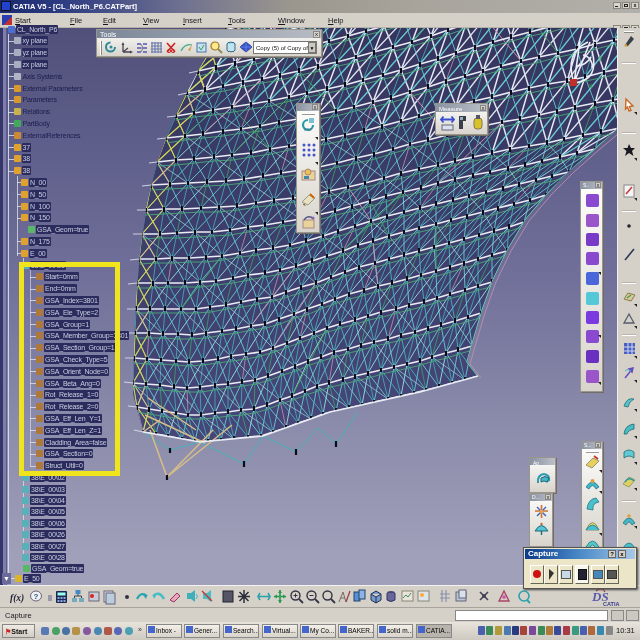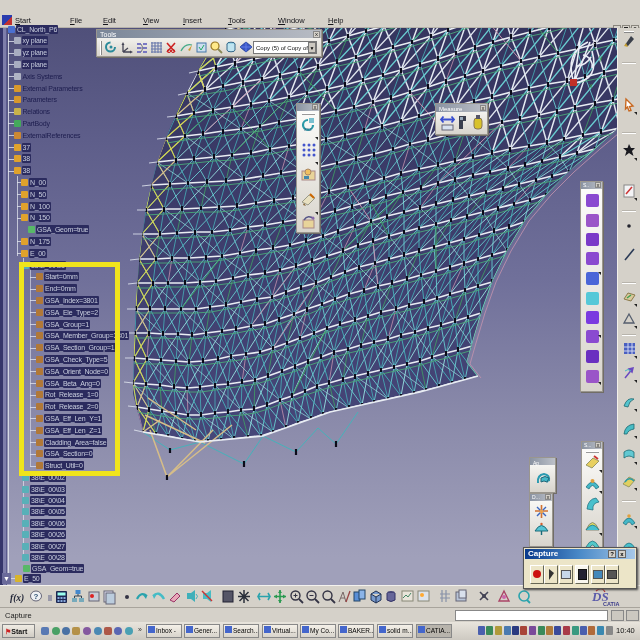--- a/index.html
+++ b/index.html
@@ -7,20 +7,33 @@
 .ti{position:absolute;font-size:7px;line-height:9px;height:9px;padding:0 1px;white-space:nowrap;color:#16163e;letter-spacing:-0.2px}
 .ti.b{background:#2b2b5e;color:#c9cede;border-radius:1px}
 .ti.p{color:#1d1d4e}
 .tic{position:absolute;width:7px;height:7px;border-radius:1px}
 .tb3d{background:linear-gradient(180deg,#fdfdfb,#d8d4cc);border:1px solid #9a968e;box-shadow:1px 1px 0 #716d66}
 .ttl{font-size:7px;color:#fff;padding-left:3px;line-height:9px}
 .xbtn{position:absolute;width:7px;height:7px;background:#d5d1c9;border:1px solid #888;font-size:6px;line-height:5px;text-align:center;color:#222}
 </style></head><body>
 <div id="app">
 
+  <div class="abs" style="left:0;top:0;width:640px;height:13px;background:linear-gradient(90deg,#1a2a6e 0%,#2e3c82 10%,#6e7090 28%,#9a968e 45%,#a8a49c 65%,#b2b0aa 100%)">
+    <div class="abs" style="left:1px;top:1px;width:10px;height:10px;background:#2244cc;border:1px solid #112;"></div>
+    <div class="abs" style="left:13px;top:2px;font-size:7.5px;font-weight:bold;color:#fff;white-space:nowrap">CATIA V5 - [CL_North_P6.CATPart]</div>
+    <div class="abs" style="left:613px;top:1.5px;width:26px;height:7px;display:flex;gap:1px">
+      <div style="flex:1;background:#d9d5cd;border:1px solid #8a867e;position:relative">
+          <div style="position:absolute;left:1px;bottom:0.5px;width:3px;height:1.2px;background:#222"></div>
+        </div>
+      <div style="flex:1;background:#d9d5cd;border:1px solid #8a867e;position:relative">
+          <div style="position:absolute;left:1.2px;top:1px;width:3.6px;height:3.2px;border:0.8px solid #222"></div>
+        </div>
+      <div style="flex:1;background:#d9d5cd;border:1px solid #8a867e;position:relative;font-size:5.5px;line-height:4.5px;text-align:center;color:#111;font-weight:bold">x</div>
+    </div>
+  </div>
 
   <div class="abs" style="left:0;top:13px;width:640px;height:15px;background:#d5d1c9;border-bottom:1px solid #b6b2aa">
     <div class="abs" style="left:2px;top:2px;width:10px;height:10px;background:linear-gradient(135deg,#2a3cae 60%,#c03030 60%)"></div>
 <div class="abs" style="left:15px;top:3px;font-size:7.5px;color:#15151a"><u>S</u>tart</div>
       <div class="abs" style="left:70px;top:3px;font-size:7.5px;color:#15151a"><u>F</u>ile</div>
       <div class="abs" style="left:103px;top:3px;font-size:7.5px;color:#15151a"><u>E</u>dit</div>
       <div class="abs" style="left:143px;top:3px;font-size:7.5px;color:#15151a"><u>V</u>iew</div>
       <div class="abs" style="left:183px;top:3px;font-size:7.5px;color:#15151a"><u>I</u>nsert</div>
       <div class="abs" style="left:228px;top:3px;font-size:7.5px;color:#15151a"><u>T</u>ools</div>
       <div class="abs" style="left:278px;top:3px;font-size:7.5px;color:#15151a"><u>W</u>indow</div>
@@ -700,21 +713,21 @@
       <div style="position:absolute;left:529px;top:4px;width:7px;height:9px;background:#7a4a9a;border-radius:1px"></div>
       <div style="position:absolute;left:538px;top:4px;width:7px;height:9px;background:#3a8a5a;border-radius:1px"></div>
       <div style="position:absolute;left:546px;top:4px;width:7px;height:9px;background:#b07a3a;border-radius:1px"></div>
       <div style="position:absolute;left:554px;top:4px;width:7px;height:9px;background:#3a4a9a;border-radius:1px"></div>
       <div style="position:absolute;left:563px;top:4px;width:7px;height:9px;background:#a83a48;border-radius:1px"></div>
       <div style="position:absolute;left:572px;top:4px;width:7px;height:9px;background:#3a9a80;border-radius:1px"></div>
       <div style="position:absolute;left:580px;top:4px;width:7px;height:9px;background:#4a5fae;border-radius:1px"></div>
       <div style="position:absolute;left:588px;top:4px;width:7px;height:9px;background:#b06a3a;border-radius:1px"></div>
       <div style="position:absolute;left:597px;top:4px;width:7px;height:9px;background:#3a88b0;border-radius:1px"></div>
       <div style="position:absolute;left:606px;top:4px;width:7px;height:9px;background:#888888;border-radius:1px"></div>
-      <div style="position:absolute;left:616px;top:4px;font-size:7.5px;color:#111">10:40</div>
+      <div style="position:absolute;left:616px;top:4px;font-size:7.5px;color:#111">10:31</div>
     </div>
   <div class="abs" style="left:523px;top:547px;width:114px;height:42px;background:#ece5c8;border:1px solid #555;box-shadow:1px 1px 2px #444">
 <div style="position:absolute;left:1px;top:1px;right:1px;height:10px;background:linear-gradient(90deg,#0a3a8c,#4a8ac8,#a8c8e8)">
 <span style="position:absolute;left:3px;top:0px;font-size:8px;font-weight:bold;color:#fff">Capture</span>
       </div>
 <div style="position:absolute;left:84px;top:2px;width:8px;height:8px;background:#d5d1c9;border:1px solid #666;font-size:6px;text-align:center;line-height:7px;font-weight:bold">?</div>
 <div style="position:absolute;left:94px;top:2px;width:8px;height:8px;background:#d5d1c9;border:1px solid #666;font-size:6px;text-align:center;line-height:7px;font-weight:bold">x</div>
 <div style="position:absolute;left:6px;top:17px;width:14px;height:19px;background:#ece5c8;border-top:1px solid #fff;border-left:1px solid #fff;border-right:1.5px solid #665;border-bottom:1.5px solid #665">
         <div style="margin:4px auto;width:8px;height:8px;border-radius:50%;background:#cc1111"></div>
       </div>

